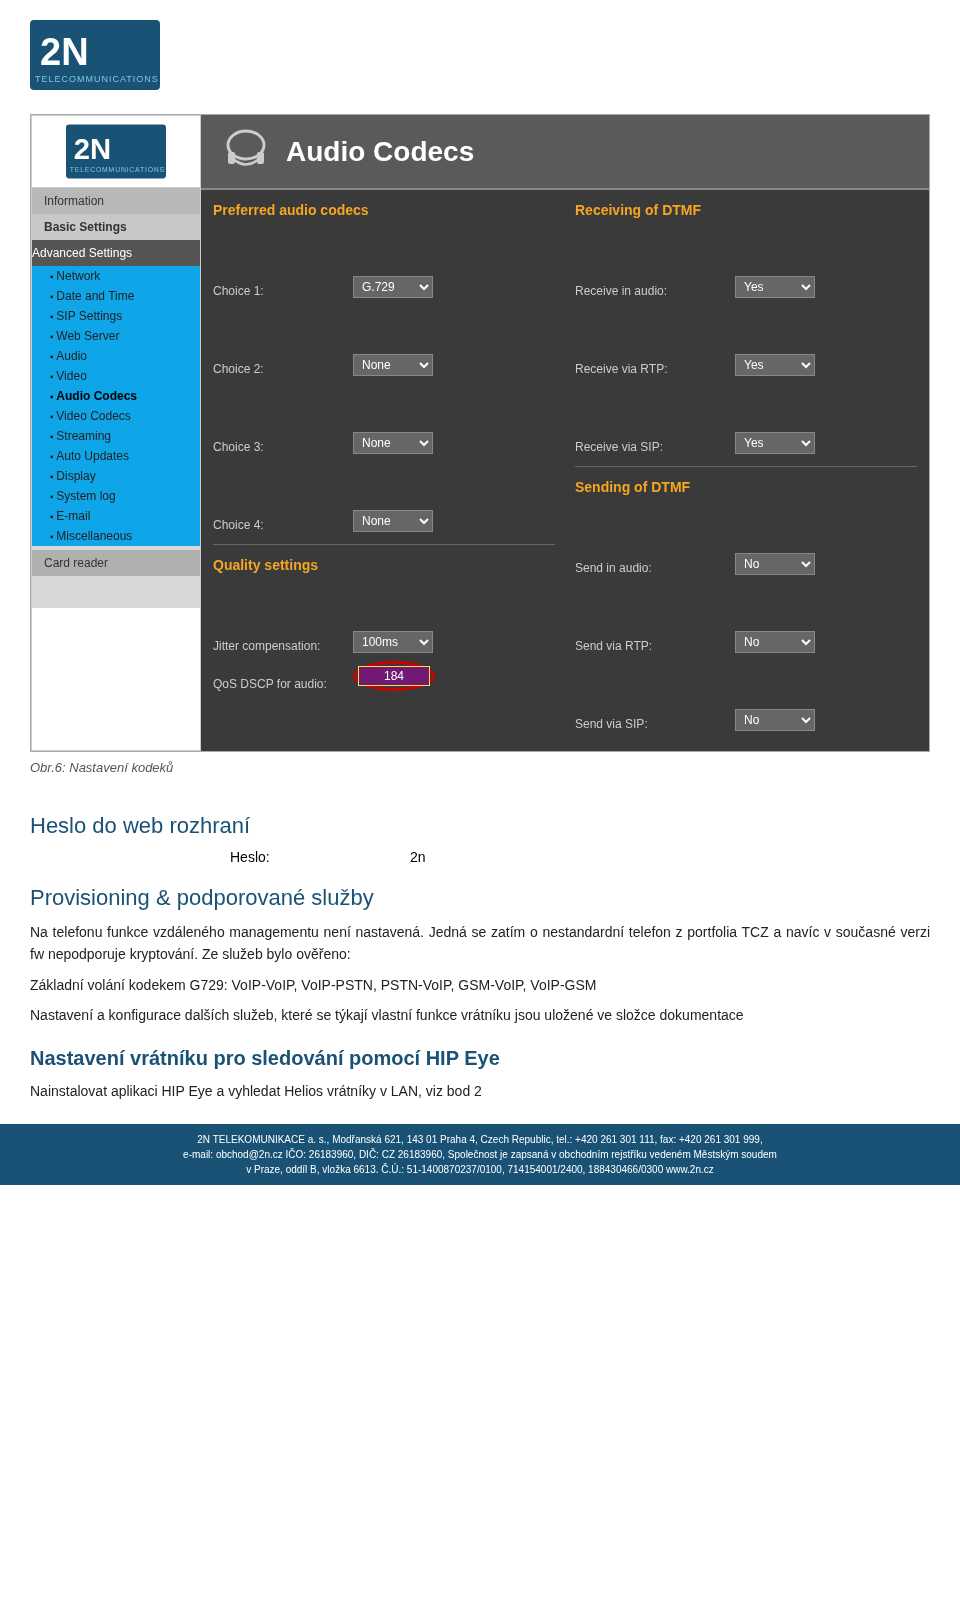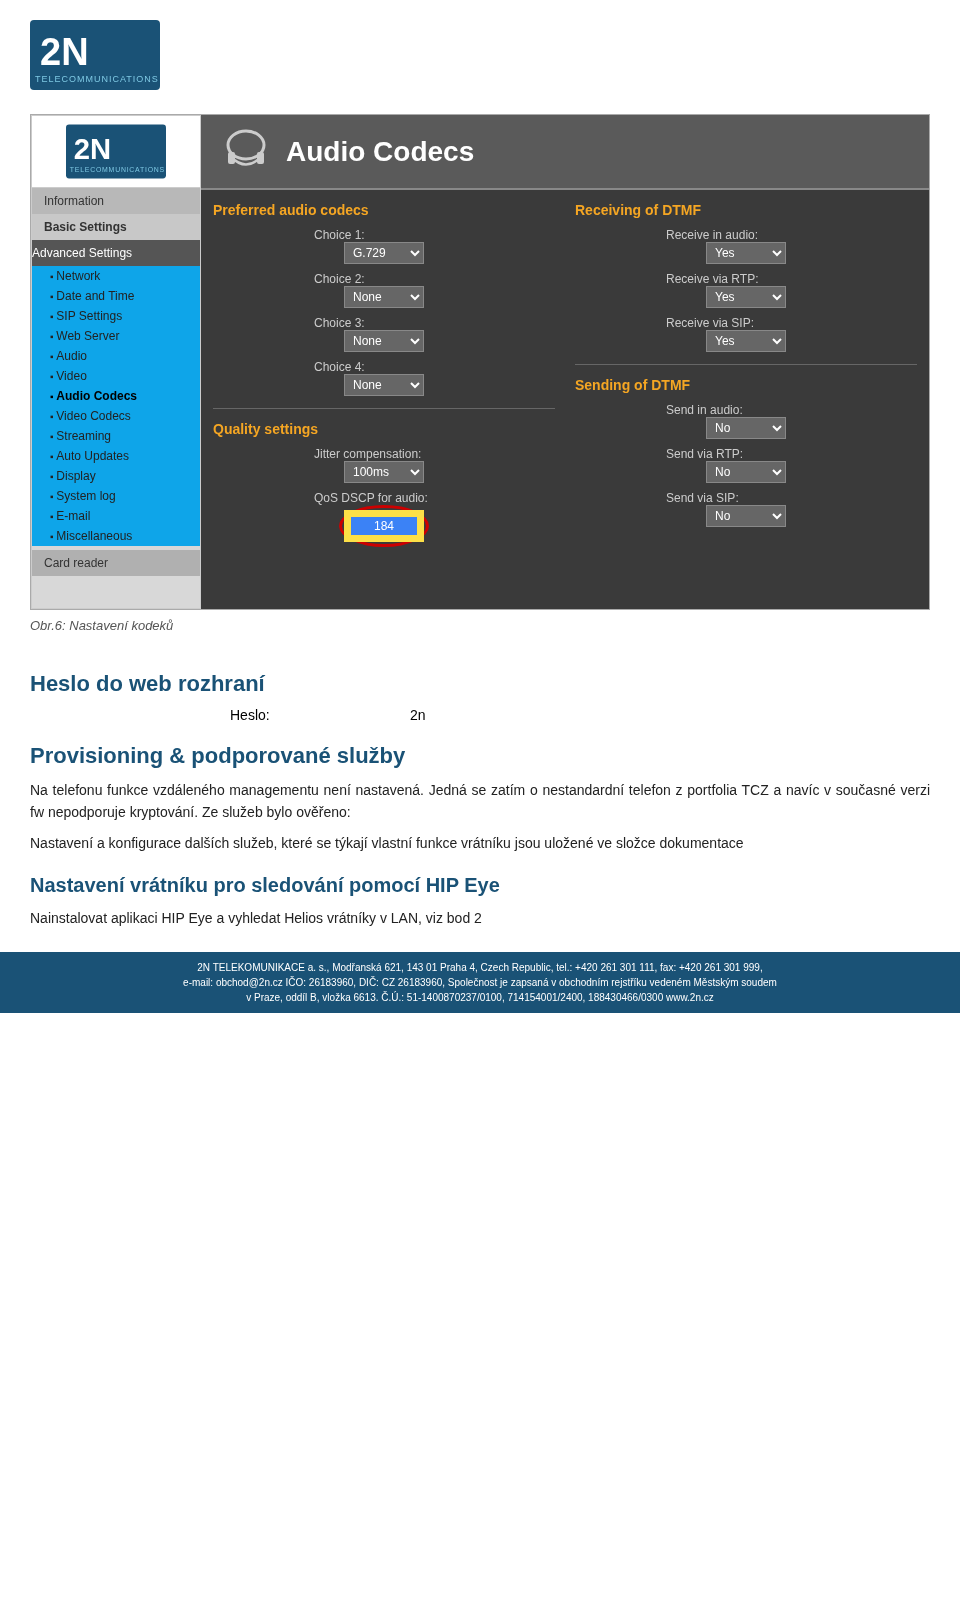--- a/index.html
+++ b/index.html
@@ -123,51 +123,51 @@
 
     .section-title {
       color: #f5a623;
       font-weight: bold;
       font-size: 14px;
       margin-bottom: 10px;
     }
 
     .form-row {
       display: flex;
-      align-items: center;
+      align-items: flex-end;
       margin-bottom: 8px;
       color: #ddd;
       font-size: 12px;
-      flex-direction: column;
     }
     .form-label {
       width: 140px;
       color: #ccc;
       font-size: 12px;
     }
     .form-label-wide {
       width: 160px;
       color: #ccc;
       font-size: 12px;
     }
     .form-select {
       background: #666;
       color: #fff;
       border: 1px solid #888;
       padding: 2px 4px;
       font-size: 12px;
       min-width: 80px;
+      margin-top: 48px;
     }
     .form-input {
-      background: #3b82f6;
+      background: #701a75;
       color: #fff;
-      border: 7px solid #fde047;
+      border: 1px solid #fde047;
       padding: 2px 6px;
       font-size: 12px;
-      width: 80px;
+      width: 72px;
       text-align: center;
     }
 
     .divider-h {
       border: none;
       border-top: 1px solid #666;
       margin: 12px 0;
     }
 
     
@@ -179,21 +179,21 @@
     }
 
     
     .doc-section {
       padding: 10px 30px;
     }
 
     .doc-heading-blue {
       color: #1a5276;
       font-size: 22px;
-      font-weight: bold;
+      font-weight: normal;
       margin: 20px 0 10px 0;
     }
     .doc-heading-blue2 {
       color: #1a5276;
       font-size: 20px;
       font-weight: bold;
       margin: 20px 0 10px 0;
     }
 
     .doc-table {
@@ -427,20 +427,21 @@
   <div class="doc-table">
     <div class="doc-table-row">
       <span class="doc-table-label">Heslo:</span>
       <span class="doc-table-value">2n</span>
     </div>
   </div>
 
   <div class="doc-heading-blue">Provisioning &amp; podporované služby</div>
 
   <p class="doc-text">Na telefonu funkce vzdáleného managementu není nastavená. Jedná se zatím o nestandardní telefon z portfolia TCZ a navíc v současné verzi fw nepodporuje kryptování. Ze služeb bylo ověřeno:</p>
+  <p class="doc-text">Základní volání kodekem G729: VoIP-VoIP, VoIP-PSTN, PSTN-VoIP, GSM-VoIP, VoIP-GSM</p>
   <p class="doc-text">Nastavení a konfigurace dalších služeb, které se týkají vlastní funkce vrátníku jsou uložené ve složce dokumentace</p>
 
   <div class="doc-heading-blue2">Nastavení vrátníku pro sledování pomocí HIP Eye</div>
 
   <p class="doc-text">Nainstalovat aplikaci HIP Eye a vyhledat Helios vrátníky v LAN, viz bod 2</p>
 
 </div>
 
 <div class="footer">
   <div>2N TELEKOMUNIKACE a. s., Modřanská 621, 143 01 Praha 4, Czech Republic, tel.: +420 261 301 111, fax: +420 261 301 999,</div>

